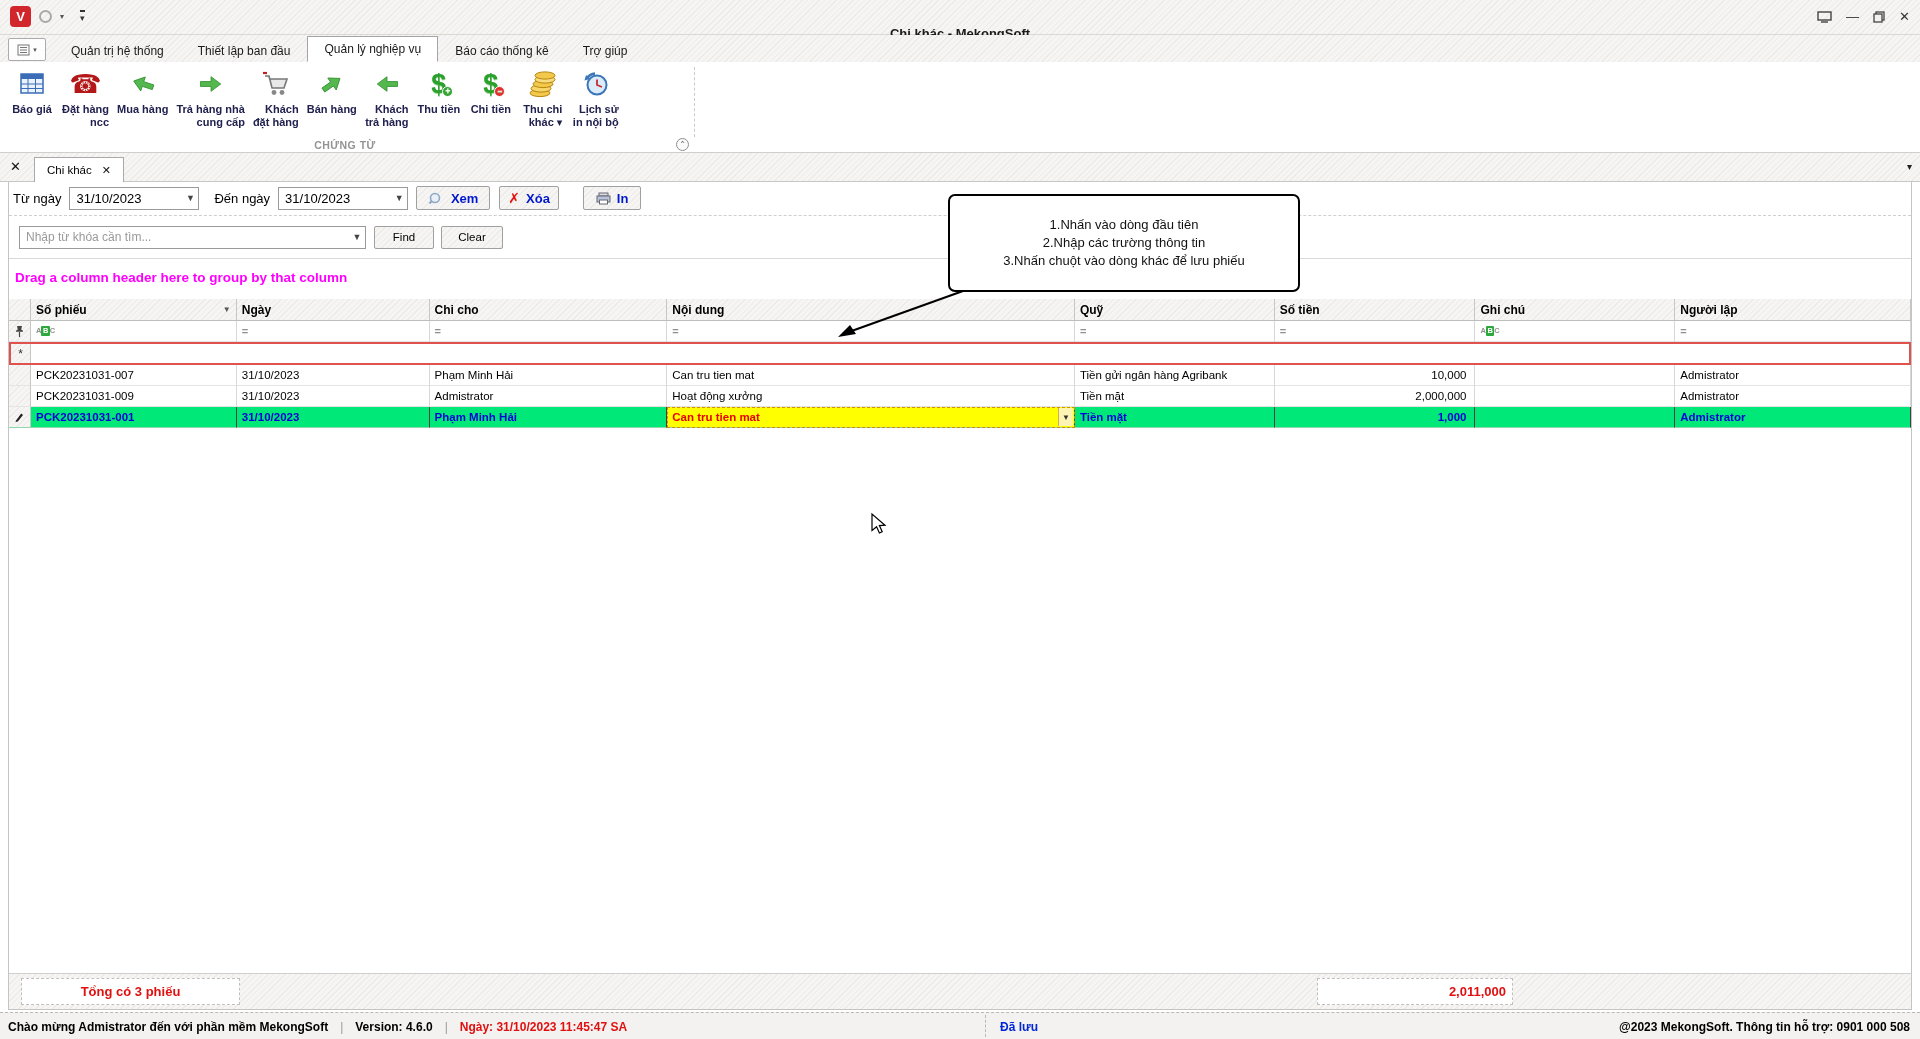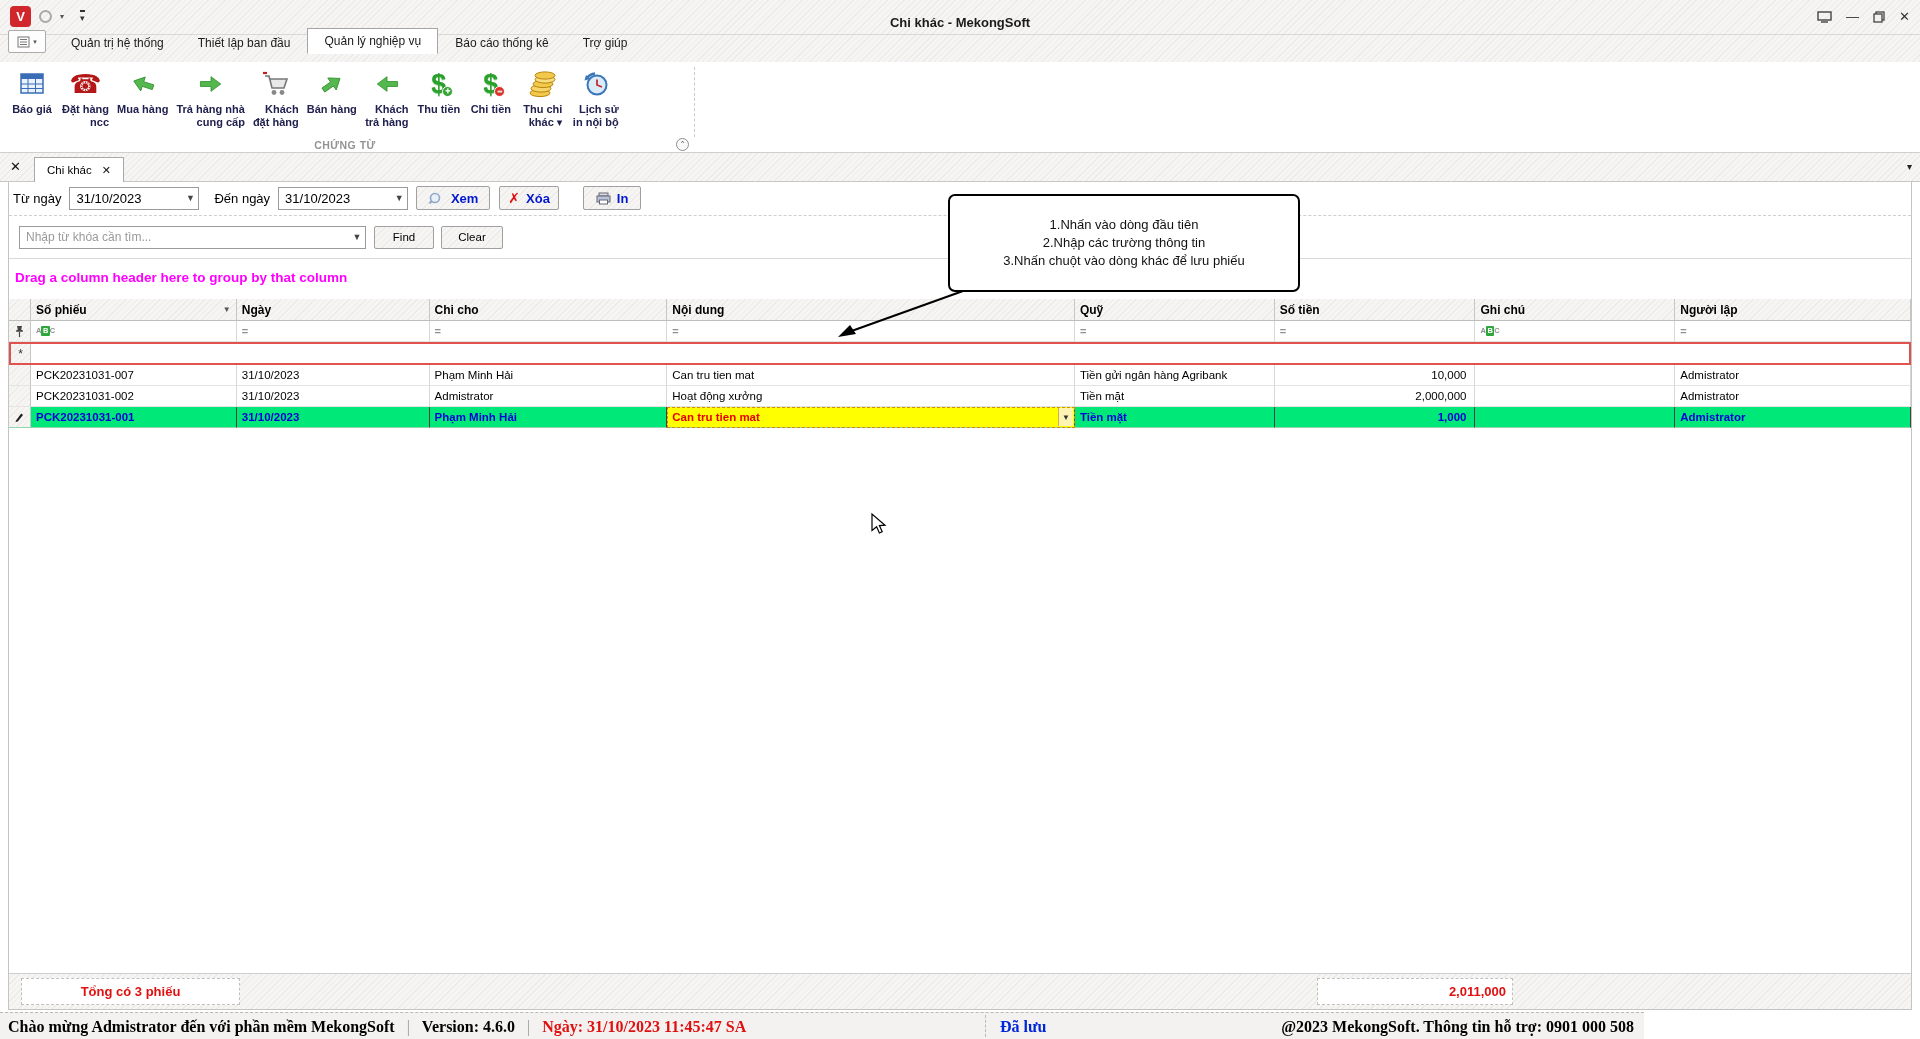--- a/index.html
+++ b/index.html
@@ -10,27 +10,27 @@
   }
   .hatch { background-image:repeating-linear-gradient(135deg,#f6f5f3 0px,#f6f5f3 3px,#ecebe7 3px,#ecebe7 4px); background-color:#f2f1ef; }
 
   
   .titlebar { position:absolute; left:0; top:0; width:1920px; height:35px; border-bottom:1px solid #dad8d4; }
   .tb-left { position:absolute; left:10px; top:6px; display:flex; align-items:center; gap:8px; }
   .v-logo { width:21px; height:21px; background:#d1262c; border-radius:4px; color:#fff; font-weight:bold; font-size:13px; display:flex; align-items:center; justify-content:center; }
   .tb-circle { width:13px; height:13px; border:2px solid #a9a9a9; border-radius:50%; }
   .tb-caret { font-size:8px; color:#555; }
   .qat-caret { font-size:9px; color:#333; border-top:2px solid #333; padding-top:1px; margin-left:8px; }
-  .tb-title { position:absolute; left:0; right:0; top:5px; height:35px; line-height:35px; text-align:center; font-weight:bold; font-size:13px; color:#1a1a1a; }
+  .tb-title { position:absolute; left:0; right:0; top:16px; height:35px; line-height:35px; text-align:center; font-weight:bold; font-size:13px; color:#1a1a1a; }
   .tb-right { position:absolute; right:10px; top:7px; display:flex; align-items:center; gap:14px; }
   .tb-btn { color:#333; font-size:13px; line-height:20px; cursor:default; display:flex; align-items:center; }
 
   
   .ribbon-tabs { position:absolute; left:0; top:35px; width:1920px; height:27px; }
-  .ribbon-tabs .inner { position:absolute; left:8px; bottom:8px; display:flex; align-items:flex-end; }
+  .ribbon-tabs .inner { position:absolute; left:8px; bottom:0; display:flex; align-items:flex-end; }
   .app-btn { width:38px; height:23px; background:#fdfdfd; border:1px solid #ababab; border-radius:2px; margin-right:8px; margin-bottom:1px; display:flex; align-items:center; justify-content:center; gap:3px; }
   .rtab { height:24px; padding:0 16px; font-size:12px; line-height:24px; border:1px solid transparent; color:#1a1a1a; white-space:nowrap; }
   .rtab.active { background:#fff; border:1px solid #a5a5a5; border-bottom:1px solid #fff; height:26px; line-height:25px; }
 
   
   .ribbon-body { position:absolute; left:0; top:62px; width:1920px; height:91px; background:#fff; border-bottom:1px solid #cfcfcf; }
   .rb-buttons { position:absolute; left:6px; top:3px; display:flex; }
   .rbtn { display:flex; flex-direction:column; align-items:center; justify-content:flex-start; padding:2px 4px 0 4px; min-width:52px; }
   .rbtn .ricon { height:34px; display:flex; align-items:center; justify-content:center; }
   .rbtn .rlabel { font-size:11px; font-weight:bold; color:#21214f; text-align:right; white-space:pre-line; line-height:1.15; margin-top:2px; }
@@ -90,21 +90,21 @@
   .editing { position:relative; background:#ffff00; color:#e80000 !important; outline:1px dashed #d58c00; outline-offset:-1px; }
   .combo-btn { position:absolute; right:1px; top:1px; bottom:1px; width:15px; background:#fdf3b3; border-left:1px solid #cbb24a; display:flex; align-items:center; justify-content:center; font-size:8px; color:#333; }
 
   
   .summary { position:absolute; left:0; bottom:0; width:1902px; height:36px; border-top:1px solid #cfcfcf; }
   .sumbox { position:absolute; top:4px; height:27px; background:#fff; border:1px dashed #c0c0c0; display:flex; align-items:center; font-size:13px; font-weight:bold; color:#e01010; }
   .sumbox.left { left:12px; width:219px; justify-content:center; }
   .sumbox.right { left:1308px; width:196px; justify-content:flex-end; padding-right:6px; }
 
   
-  .statusbar { position:absolute; left:0; top:1012px; width:1644px; height:27px; background:#f3f2f0; border-top:1px dashed #b9b9b9; font-size:16px; font-weight:bold;font-family:Liberation Serif, serif; }
+  .statusbar { position:absolute; left:0; top:1012px; width:1920px; height:27px; background:#f3f2f0; border-top:1px dashed #b9b9b9; font-size:12px; font-weight:bold; }
   .sb-left { position:absolute; left:8px; top:0; height:27px; display:flex; align-items:center; gap:12px; }
   .sb-sep { color:#9a9a9a; font-weight:normal; }
   .sb-date { color:#e01010; }
   .sb-vline { position:absolute; left:985px; top:2px; bottom:2px; border-left:1px dashed #b9b9b9; }
   .sb-saved { position:absolute; left:1000px; top:0; height:27px; display:flex; align-items:center; color:#0026d9; }
   .sb-right { position:absolute; right:10px; top:0; height:27px; display:flex; align-items:center; }
 
   
   .callout { position:absolute; left:948px; top:194px; width:352px; height:98px; background:#fff; border:2px solid #000; border-radius:7px; display:flex; flex-direction:column; align-items:center; justify-content:center; z-index:40; }
   .callout div { font-size:13px; line-height:18px; color:#111; }
@@ -409,21 +409,21 @@
       <div class="cell c3">Phạm Minh Hải</div>
       <div class="cell c4">Can tru tien mat</div>
       <div class="cell c5">Tiền gửi ngân hàng Agribank</div>
       <div class="cell c6 num">10,000</div>
       <div class="cell c7"></div>
       <div class="cell c8">Admistrator</div>
     </div>
 
     <div class="grow">
       <div class="cell c0 ind hatch"></div>
-      <div class="cell c1">PCK20231031-002</div>
+      <div class="cell c1">PCK20231031-009</div>
       <div class="cell c2">31/10/2023</div>
       <div class="cell c3">Admistrator</div>
       <div class="cell c4">Hoạt động xưởng</div>
       <div class="cell c5">Tiền mặt</div>
       <div class="cell c6 num">2,000,000</div>
       <div class="cell c7"></div>
       <div class="cell c8">Admistrator</div>
     </div>
 
     <div class="grow sel">

